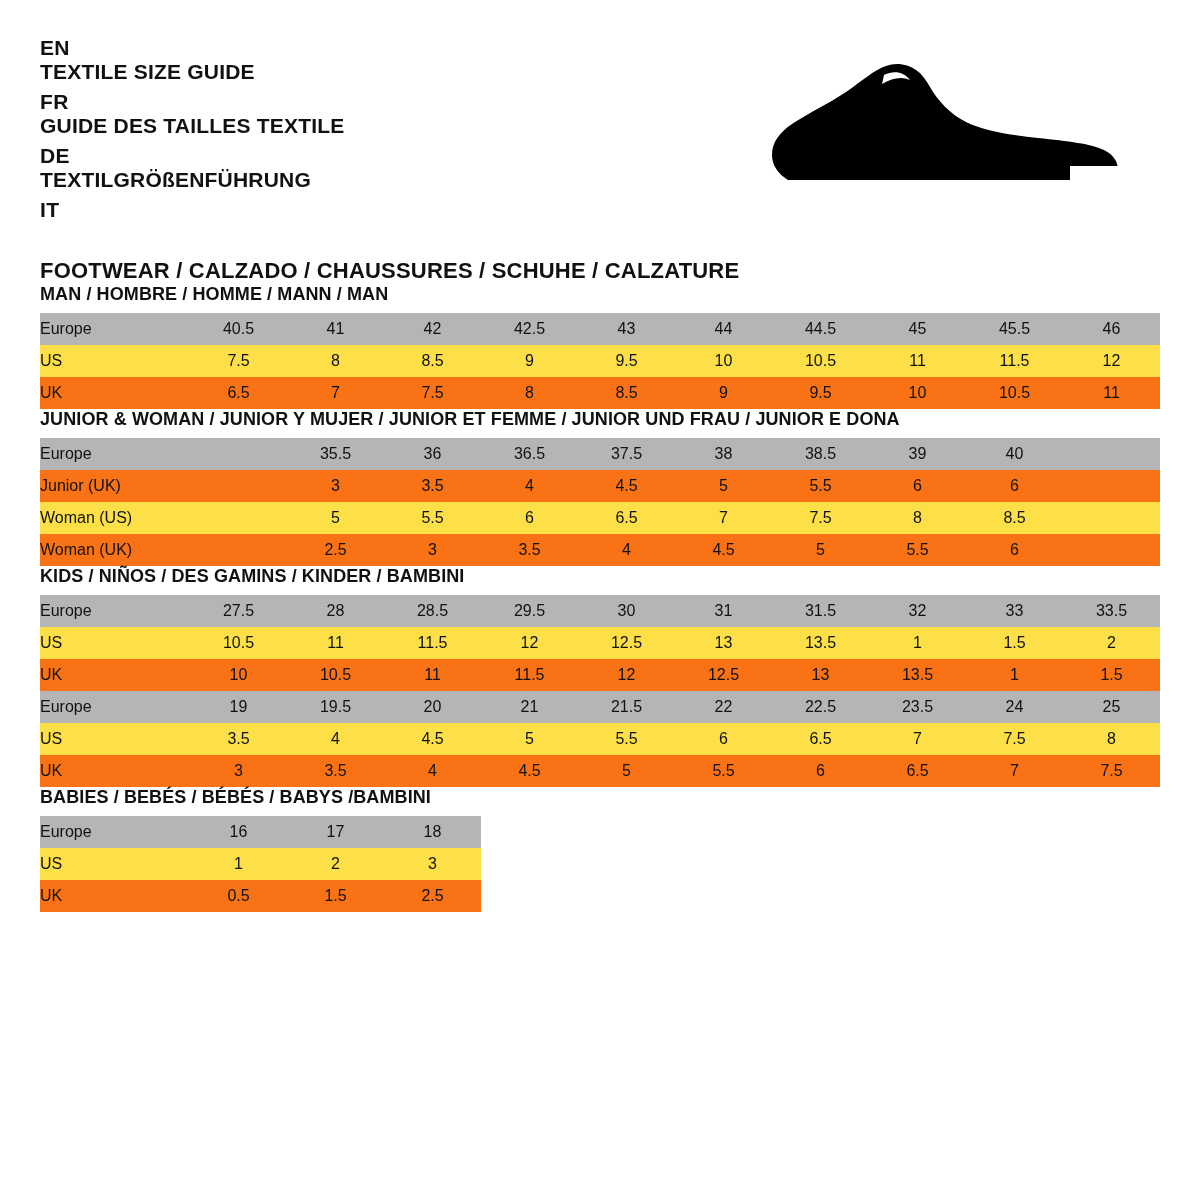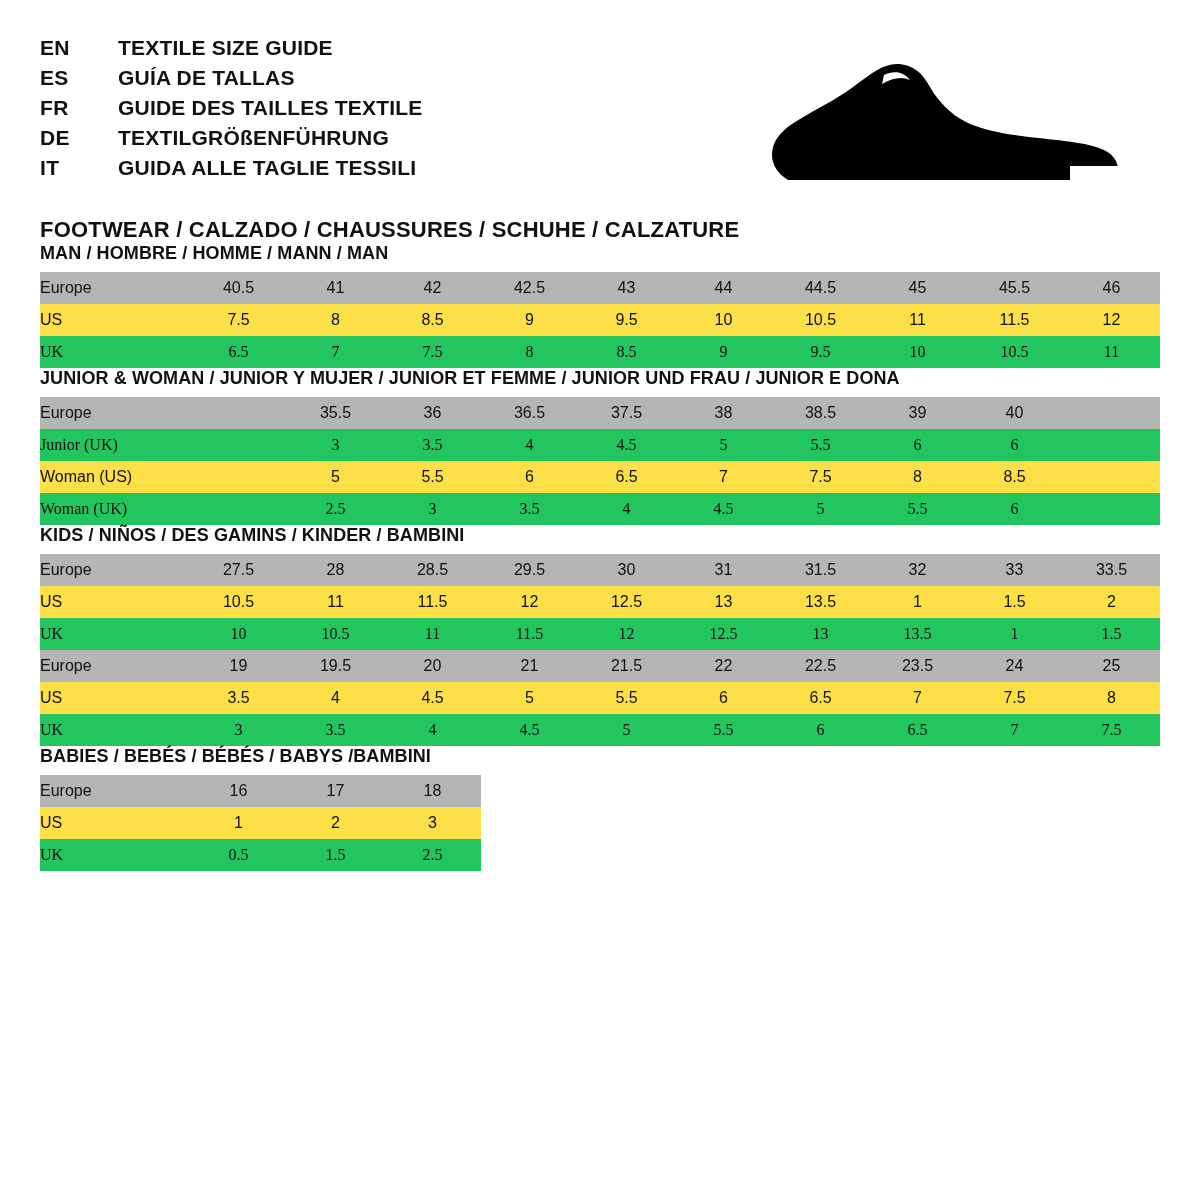--- a/index.html
+++ b/index.html
@@ -28,20 +28,21 @@
     align-items: flex-start;
     justify-content: space-between;
   }
   .lang-block {
     display: block;
   }
   .lang-row {
     display: flex;
     align-items: baseline;
     margin-bottom: 6px;
+    flex-direction: column;
   }
   .lang-code {
     width: 78px;
     font-size: 21px;
     font-weight: bold;
     letter-spacing: 0.3px;
   }
   .lang-text {
     font-size: 21px;
     font-weight: bold;
@@ -85,57 +86,51 @@
   }
   table.size-table td.label {
     text-align: left;
     width: 160px;
   }
   tr.head td {
     background: #b5b5b5;
     font-weight: normal;
   }
   tr.alt td {
-    background: #22c55e;
-    font-family: Liberation Serif, serif;
+    background: #f97316;
   }
   tr.plain td {
     background: #fde047;
   }
 
   
   .full-w { width: 1120px; }
   .babies-w { width: 440px; }
 </style>
 </head>
 <body>
 
 <div class="page">
 
   <div class="header">
     <div class="lang-block">
       <div class="lang-row">
         <span class="lang-code">EN</span>
         <span class="lang-text">TEXTILE SIZE GUIDE</span>
-      </div>
-      <div class="lang-row">
-        <span class="lang-code">ES</span>
-        <span class="lang-text">GUÍA DE TALLAS</span>
       </div>
       <div class="lang-row">
         <span class="lang-code">FR</span>
         <span class="lang-text">GUIDE DES TAILLES TEXTILE</span>
       </div>
       <div class="lang-row">
         <span class="lang-code">DE</span>
         <span class="lang-text">TEXTILGRÖßENFÜHRUNG</span>
       </div>
       <div class="lang-row">
         <span class="lang-code">IT</span>
-        <span class="lang-text">GUIDA ALLE TAGLIE TESSILI</span>
       </div>
     </div>
 
     <div class="shoe-wrap">
       <svg width="350" height="125" viewBox="0 0 350 125" aria-hidden="true">
         <path fill="#000000" d="M18 118 C8 112 2 103 2 93 C2 80 10 70 22 62 C40 50 58 42 76 30 C92 19 104 8 116 4 C126 0 138 2 146 8 C152 12 156 18 160 25 C168 39 180 52 196 60 C214 69 240 73 268 76 C298 79 322 82 334 88 C344 93 348 100 348 108 L348 118 Z"></path>
         <path fill="#ffffff" d="M300 104 L348 104 L348 118 L300 118 Z"></path>
         <path fill="#ffffff" d="M112 22 C122 16 132 14 140 18 C134 10 124 8 114 13 Z"></path>
       </svg>
     </div>

